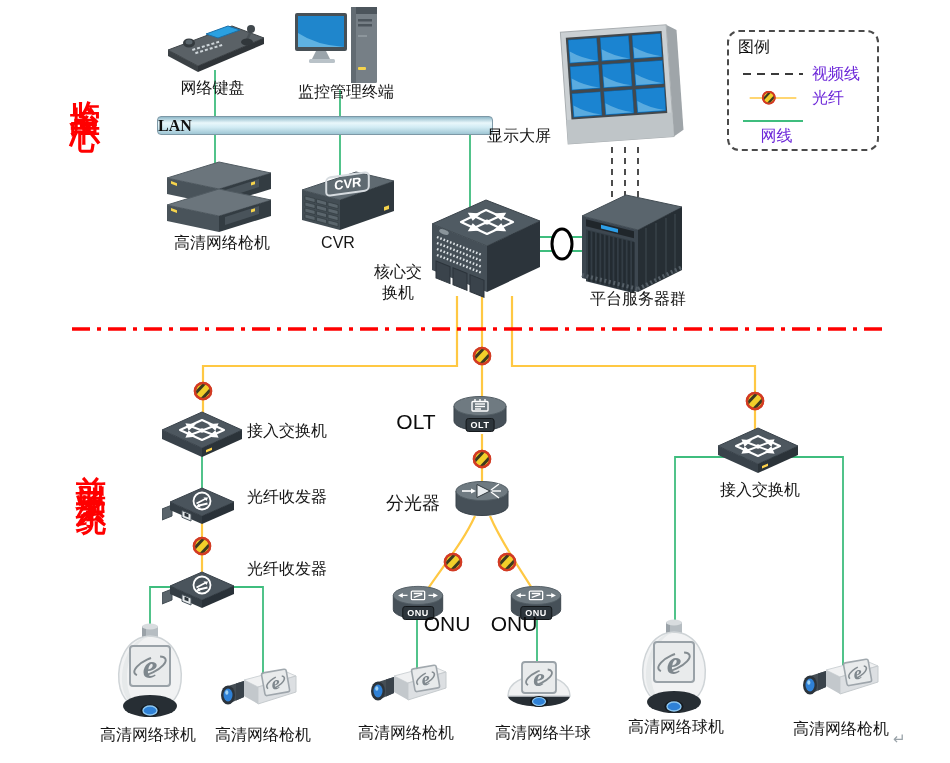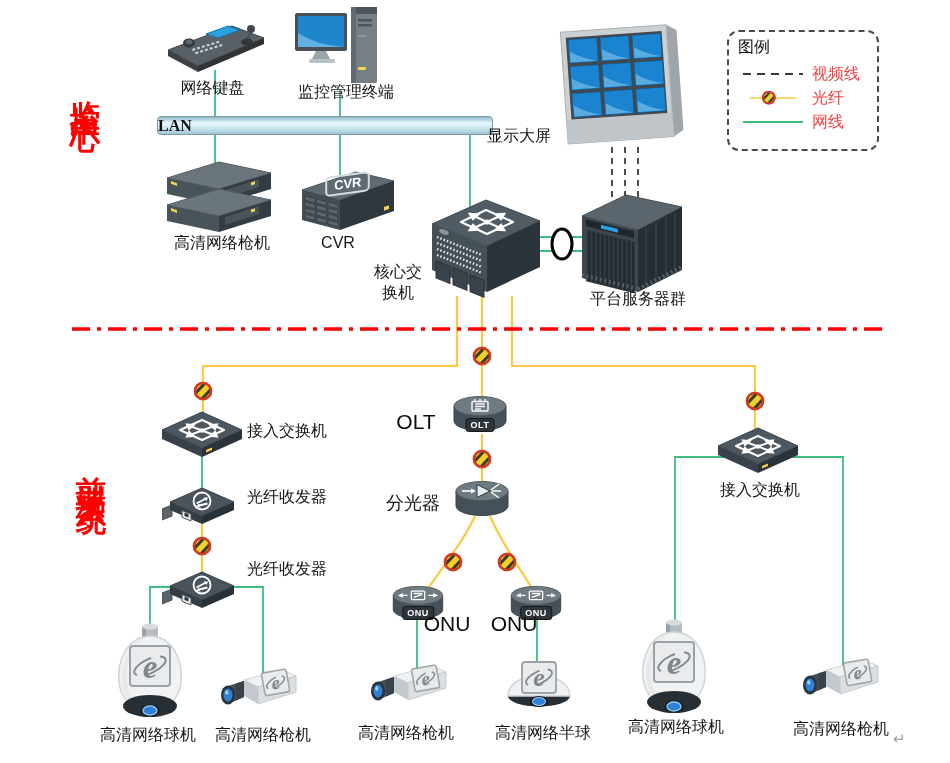--- a/index.html
+++ b/index.html
@@ -16,21 +16,21 @@
   #lan-bar{position:absolute;left:157px;top:116px;width:334px;height:17px;border-radius:4px;
            border:1px solid #7d98a6;
            background:linear-gradient(#8fb9c9 0%,#e9f7fb 35%,#d2ecf4 60%,#9fc6d4 100%);
            display:flex;align-items:center;justify-content:flex-start;}
   #lan-bar span{font:bold 16px/1 "Liberation Serif",serif;color:#101010;}
   #legend{position:absolute;left:727px;top:30px;width:152px;height:121px;
           border:2px dashed #4a4a4a;border-radius:12px;background:#fff;box-sizing:border-box;}
   #legend .ltitle{position:absolute;left:9px;top:5px;font:16px/1.2 "Liberation Sans",sans-serif;color:#111;}
   .lrow{position:absolute;left:12px;display:flex;align-items:center;}
   .lrow svg{width:64px;height:14px;margin-right:7px;}
-  .lrow .ltext{font:16px/1 "Liberation Sans",sans-serif;color:#ef4444;text-align:center;}
+  .lrow .ltext{font:16px/1 "Liberation Sans",sans-serif;color:#6d28d9;text-align:center;}
   .cyl-badge{position:absolute;left:50%;transform:translateX(-50%);bottom:2px;background:#2d353b;
              color:#fff;font:bold 9px/12px "Liberation Sans",sans-serif;padding:0 4px;
              border-radius:3px;border:1px solid #14181b;letter-spacing:.5px;}
   #cvr-badge{position:absolute;left:325px;top:174px;color:#fff;font:bold 13px/16px "Liberation Sans",sans-serif;
              border:2px solid #d7dce0;border-radius:5px;padding:0 7px;transform:rotate(-8deg) skewX(-8deg);}
   .cam-logo{position:absolute;color:#7e878d;font-style:italic;font-weight:bold;
             font-family:"Liberation Serif",serif;text-align:center;}
   .logo-dome{left:20px;top:26px;width:40px;font-size:33px;line-height:38px;}
   .logo-bullet{left:45px;top:7px;width:25px;font-size:19px;line-height:24px;transform:rotate(-10deg);}
   .logo-mini{left:18px;top:7px;width:34px;font-size:26px;line-height:30px;}
@@ -538,21 +538,21 @@
       </svg>
       <span class="ltext">视频线</span>
     </div>
     <div class="lrow" style="top:58px;">
       <svg viewBox="0 0 64 18">
         <line x1="2" y1="9" x2="62" y2="9" stroke="#ffc843" stroke-width="2.2"></line>
         <use href="#bead" x="28" y="9" transform="scale(0.95)"></use>
       </svg>
       <span class="ltext">光纤</span>
     </div>
-    <div class="lrow" style="top:82px;">
+    <div class="lrow" style="top:82px;flex-direction:column;">
       <svg viewBox="0 0 64 14">
         <line x1="2" y1="7" x2="62" y2="7" stroke="#3fbd7e" stroke-width="2.2"></line>
       </svg>
       <span class="ltext">网线</span>
     </div>
   </div>
 
 </div>
 
 </body></html>

